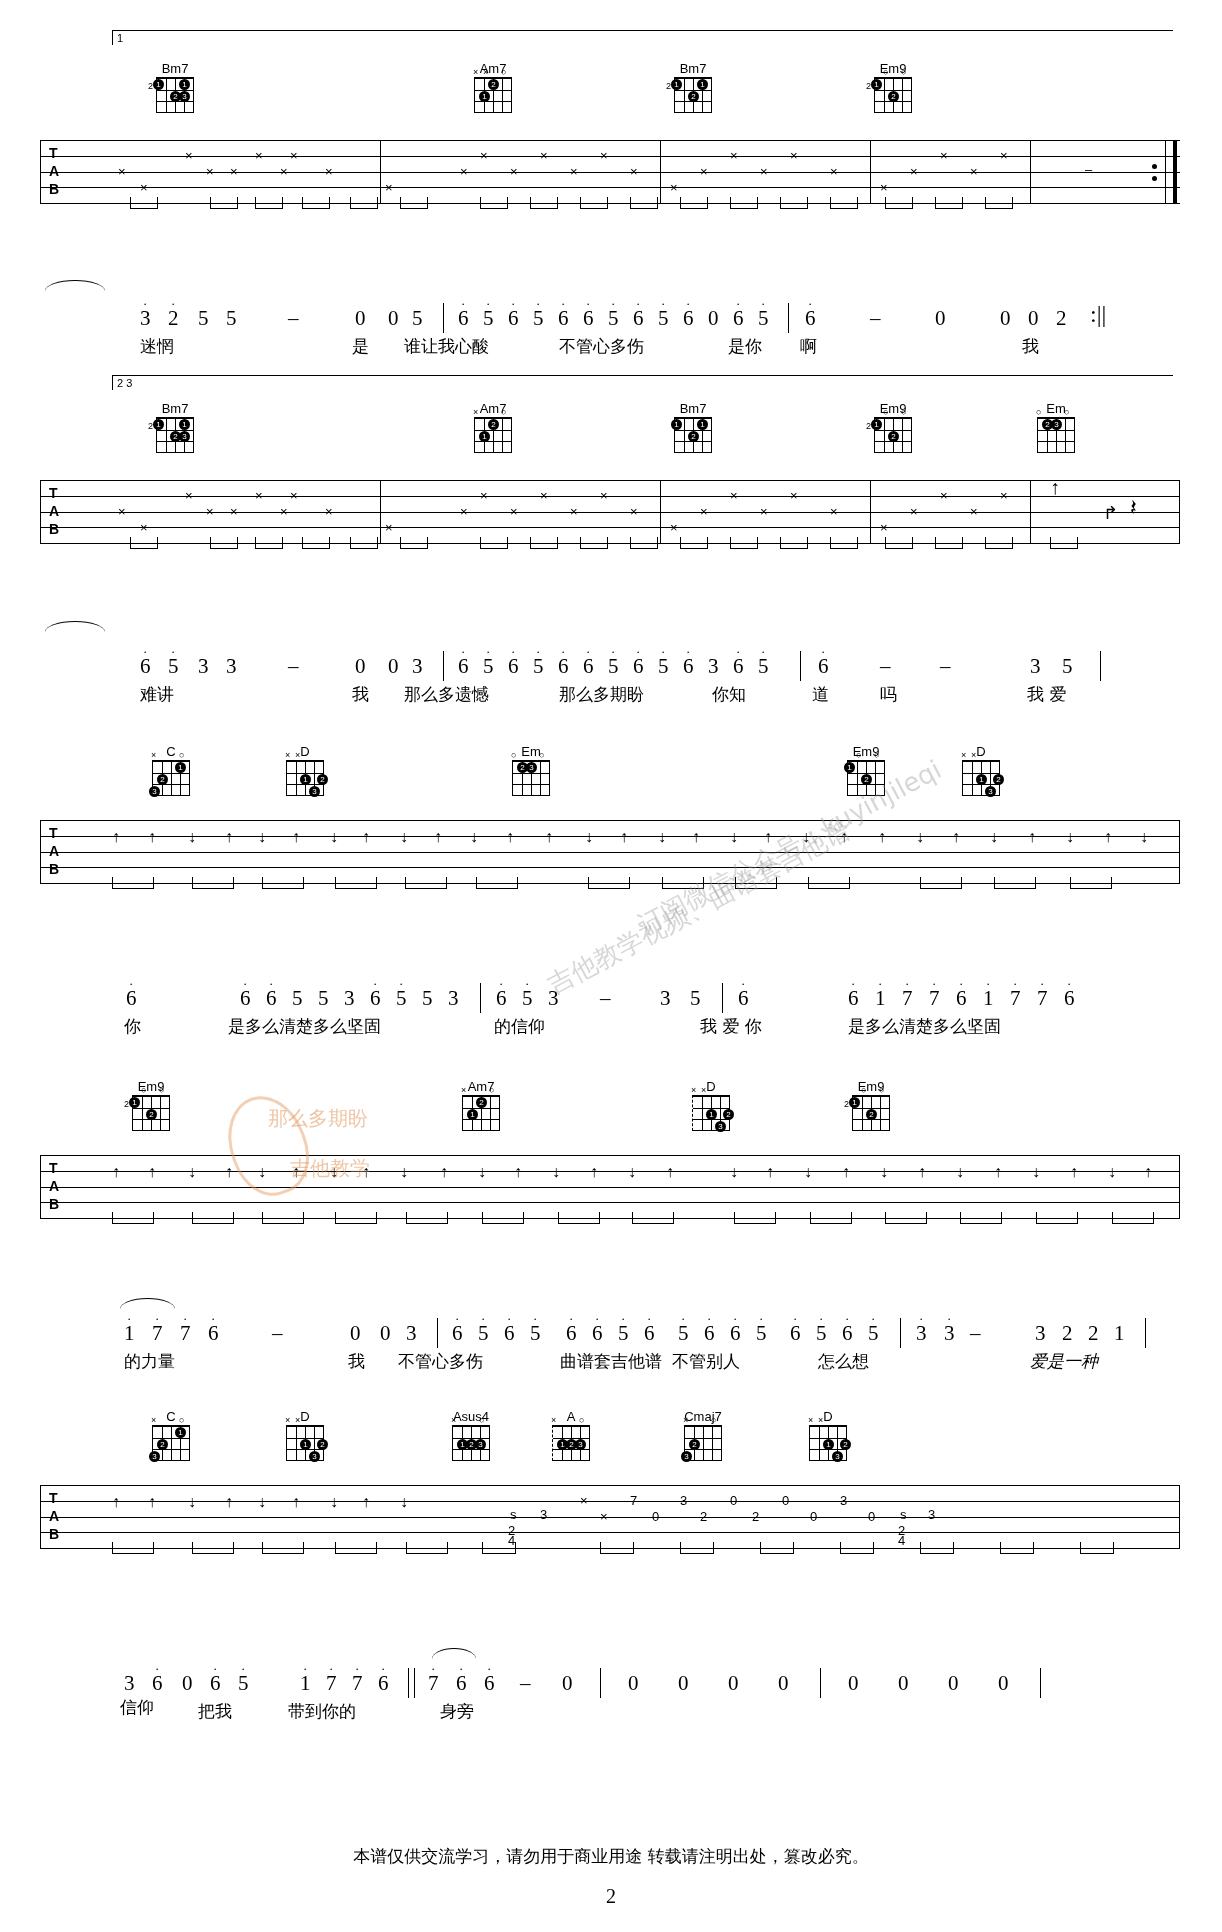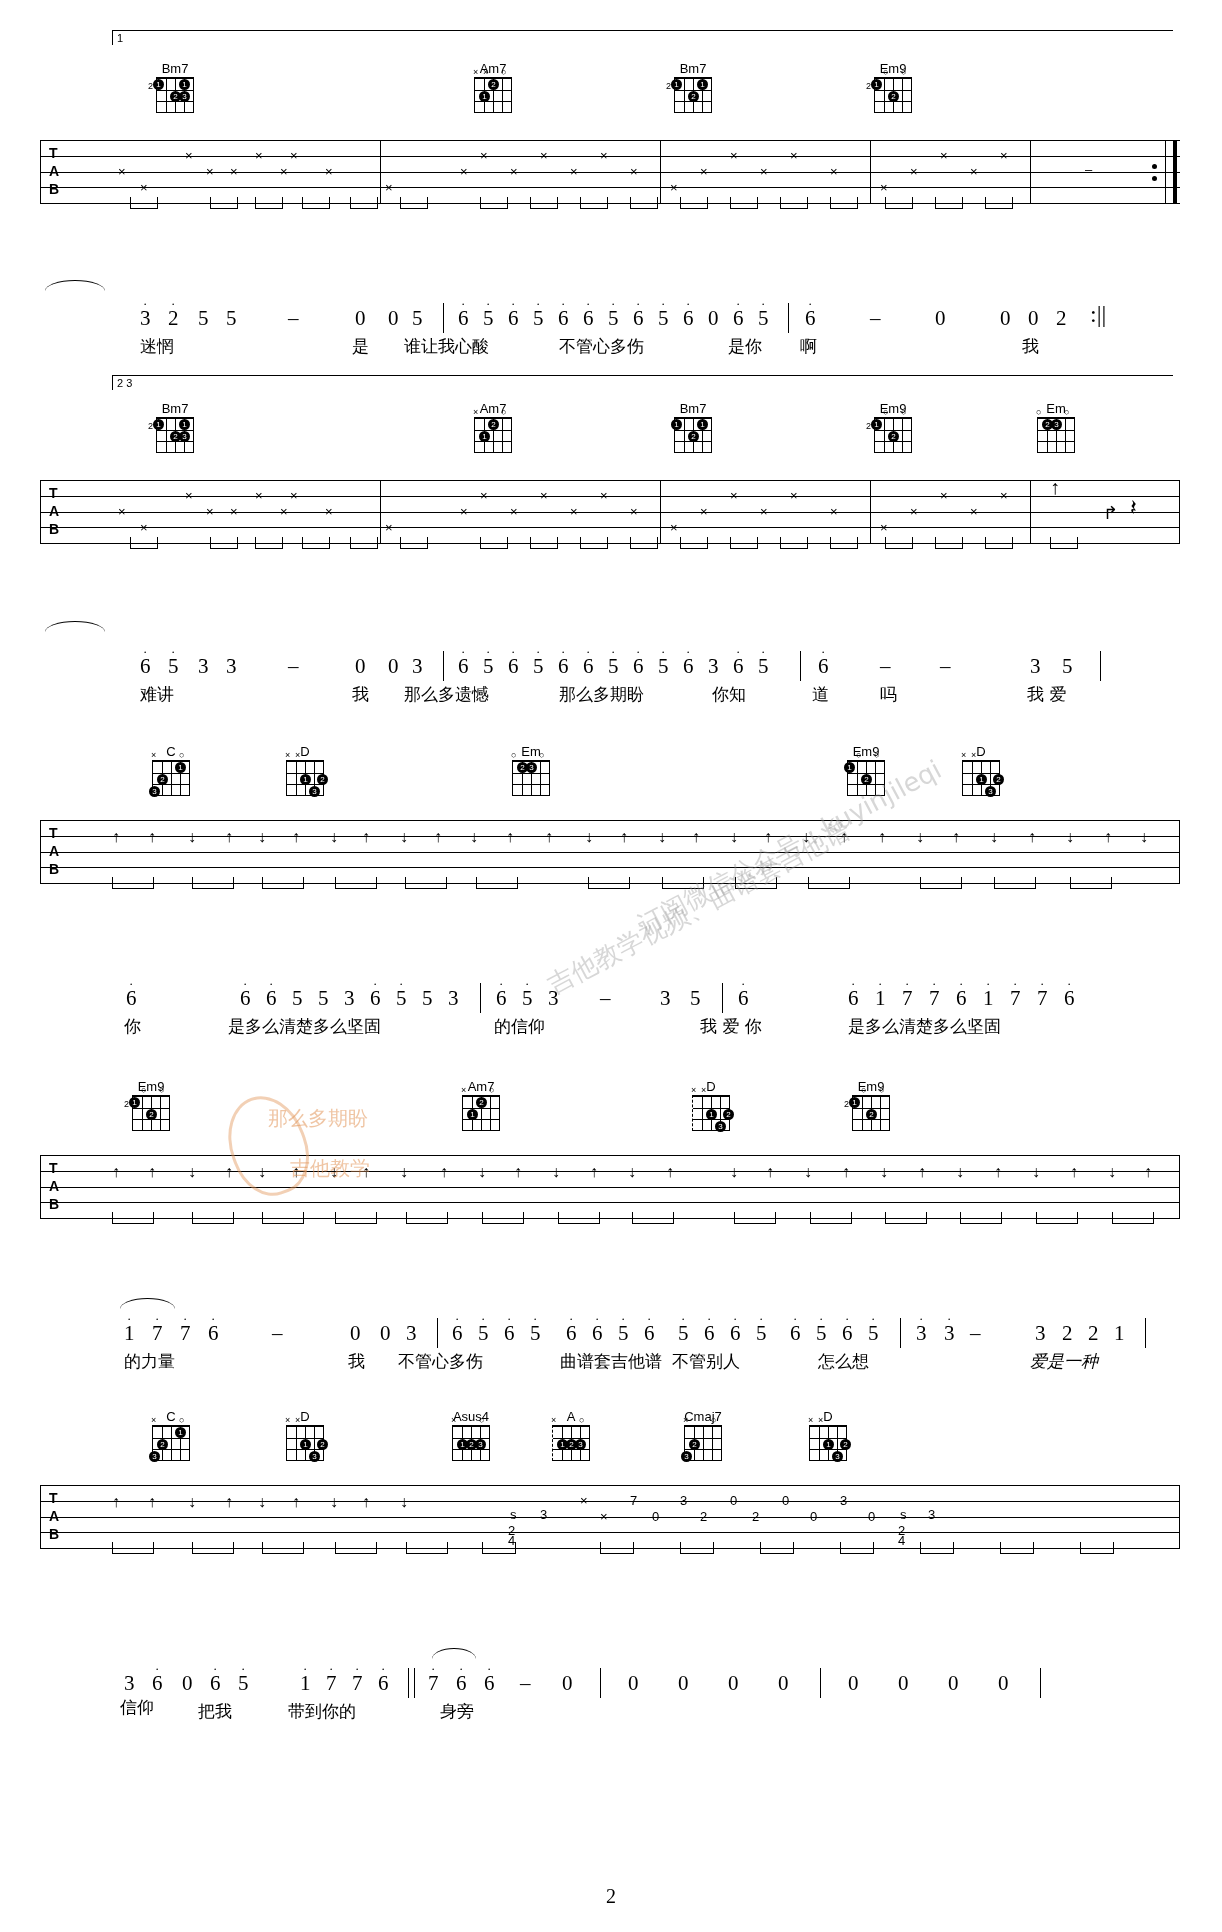--- a/index.html
+++ b/index.html
@@ -933,15 +933,16 @@
     <div class="lyr" style="left:288px;top:52px;">带到你的</div>
     <div class="lyr" style="left:440px;top:52px;">身旁</div>
   </div>
 
   <div class="watermark" style="left:620px;top:830px;">订阅微信公众号：kuyinjileqi</div>
   <div class="watermark" style="left:530px;top:890px;">吉他教学视频、曲谱套吉他谱</div>
   <div class="wmlogo" style="left:268px;top:1105px;">那么多期盼</div>
   <div class="wmlogo" style="left:290px;top:1155px;">吉他教学</div>
   <div style="position:absolute;left:230px;top:1095px;width:70px;height:95px;border:3px solid rgba(226,150,90,.45);border-radius:50% 50% 45% 45%;transform:rotate(-20deg);"></div>
 
+  <div class="footer" style="top:1845px;">本谱仅供交流学习，请勿用于商业用途 转载请注明出处，篡改必究。</div>
   <div class="pageno" style="top:1885px;">2</div>
 
 </div>
 
 </body></html>

